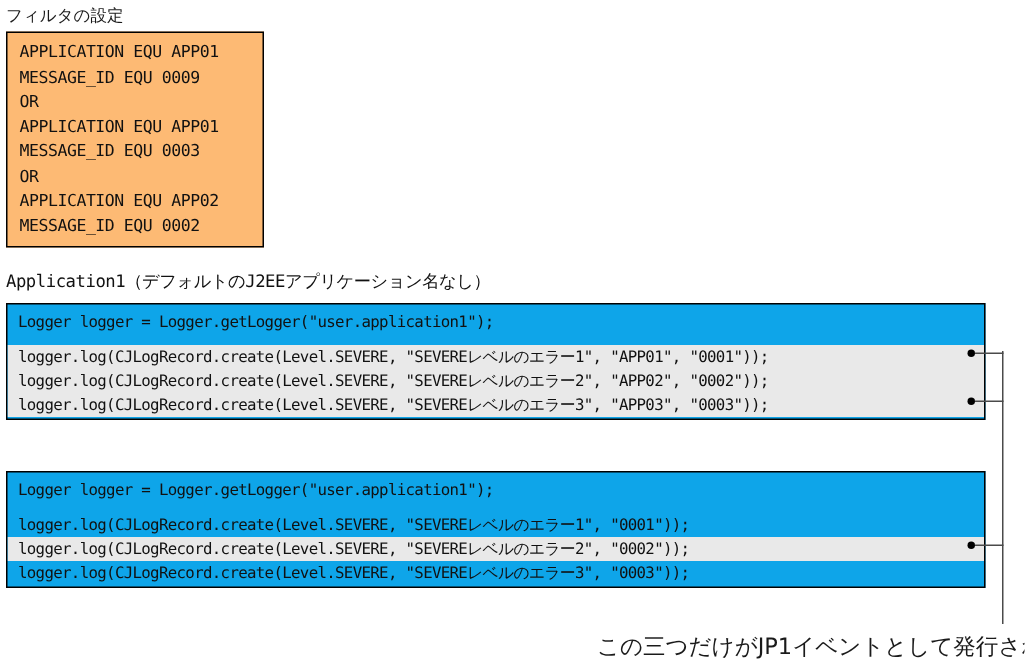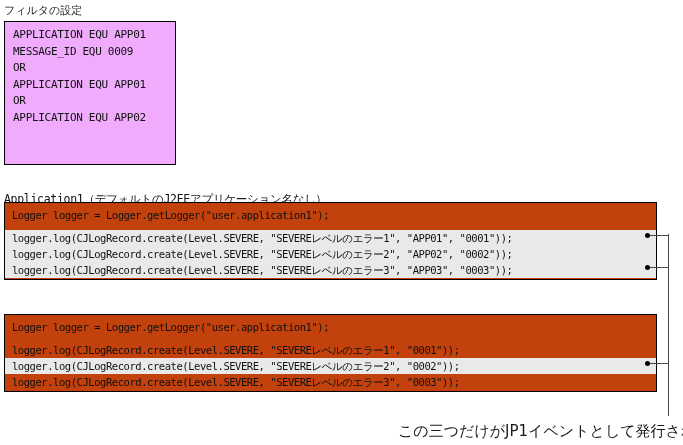--- a/index.html
+++ b/index.html
@@ -37,21 +37,21 @@
     top: 4px;
   }
   #filter-box {
     position: absolute;
     left: 4px;
     top: 21px;
     width: 172px;
     height: 144px;
     border: 1.5px solid #000;
     box-sizing: border-box;
-    background: #f0abfc;
+    background: #fdba74;
   }
   #filter-box .flines {
     position: absolute;
     left: 8px;
     top: 5px;
     right: 2px;
   }
   .fline {
     font-family: "DejaVu Sans Mono", monospace;
     font-size: 11px;
@@ -70,21 +70,21 @@
     color: #111;
   }
   .app-title .code {
     font-family: "DejaVu Sans Mono", monospace;
     letter-spacing: -0.3px;
   }
   .app-box {
     position: absolute;
     border: 1.5px solid #000;
     box-sizing: border-box;
-    background: #c2410c;
+    background: #0ea5e9;
     overflow: hidden;
   }
   .code-line {
     position: relative;
     font-family: "DejaVu Sans Mono", monospace;
     font-size: 10.5px;
     line-height: 16px;
     height: 16px;
     white-space: nowrap;
     color: #111;
@@ -130,26 +130,28 @@
 <div class="canvas">
 
   <div class="label" id="filter-title">フィルタの設定</div>
 
   <div id="filter-box">
     <div class="flines">
       <div class="fline">APPLICATION EQU APP01</div>
       <div class="fline">MESSAGE_ID EQU 0009</div>
       <div class="fline">OR</div>
       <div class="fline">APPLICATION EQU APP01</div>
+      <div class="fline">MESSAGE_ID EQU 0003</div>
       <div class="fline">OR</div>
       <div class="fline">APPLICATION EQU APP02</div>
+      <div class="fline">MESSAGE_ID EQU 0002</div>
     </div>
   </div>
 
-  <div class="app-title" style="left:4px; top:192px;">
+  <div class="app-title" style="left:4px; top:180px;">
     <span class="code">Application1（デフォルトのJ2EEアプリケーション名なし）</span>
   </div>
 
   <div class="app-box" id="app1-box" style="left:4px; top:202px; width:653px; height:78px;">
     <div class="code-line" style="margin-top:4px;">Logger logger = Logger.getLogger("user.application1");</div>
     <div class="code-gap"></div>
     <div class="code-line hl">logger.log(CJLogRecord.create(Level.SEVERE, "SEVEREレベルのエラー1", "APP01", "0001"));</div>
     <div class="code-line hl">logger.log(CJLogRecord.create(Level.SEVERE, "SEVEREレベルのエラー2", "APP02", "0002"));</div>
     <div class="code-line hl">logger.log(CJLogRecord.create(Level.SEVERE, "SEVEREレベルのエラー3", "APP03", "0003"));</div>
   </div>

